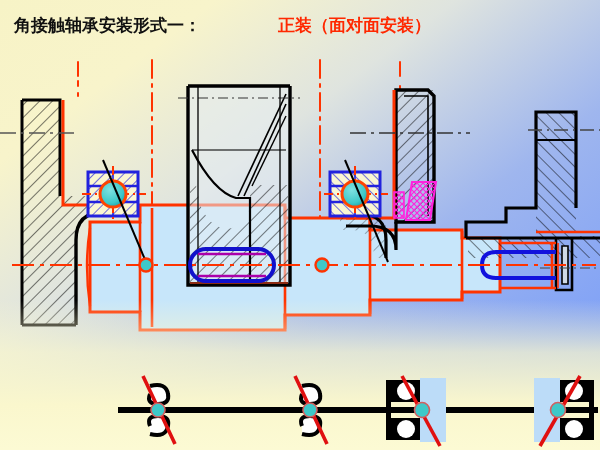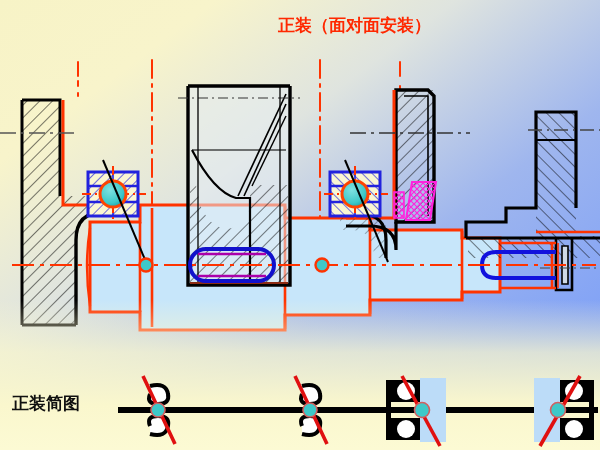--- a/index.html
+++ b/index.html
@@ -257,18 +257,18 @@
       <circle cx="574" cy="391" r="9" fill="#fff"></circle>
       <path d="M560,418 L590,418 L590,440 L560,440 Z" fill="#000"></path>
       <circle cx="574" cy="429" r="9" fill="#fff"></circle>
       <rect x="589" y="380" width="5" height="60" fill="#000"></rect>
       <path d="M540,446 L580,376" stroke="#e01010" stroke-width="3.6" fill="none"></path>
       <circle cx="558" cy="410" r="7.5" fill="#3ec8c8" stroke="#d06060" stroke-width="1.6"></circle>
     </g>
   </svg>
 
   <div id="titlebar">
+    <span class="t-cn" id="title-main">角接触轴承安装形式一：</span>
     <span class="t-cn" id="title-accent">正装（面对面安装）</span>
   </div>
 
-  <span class="t-cn" id="legend-label">正装简图</span>
 
 </div>
 
 </body></html>

